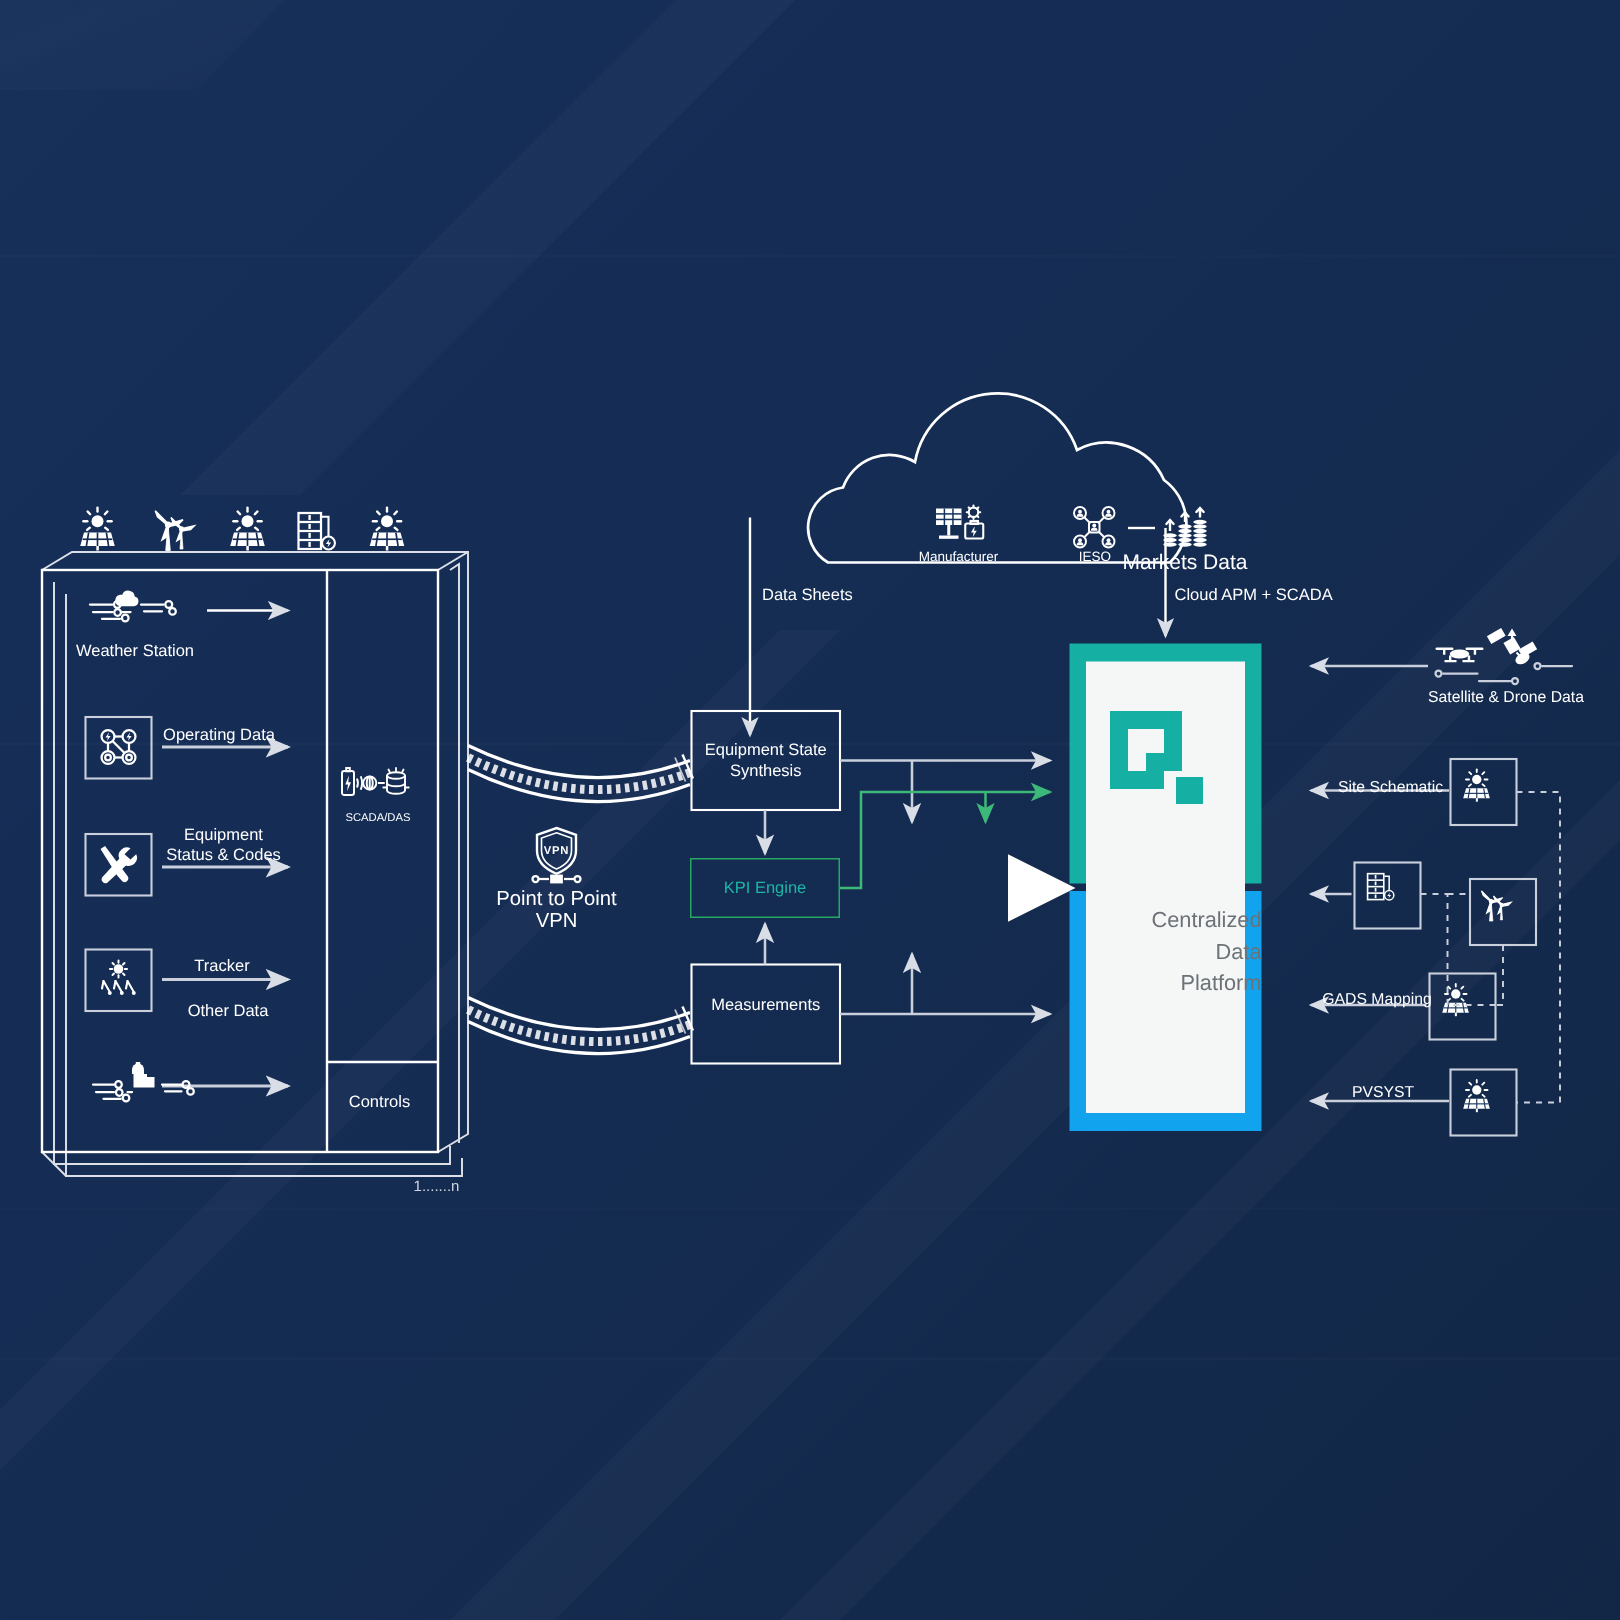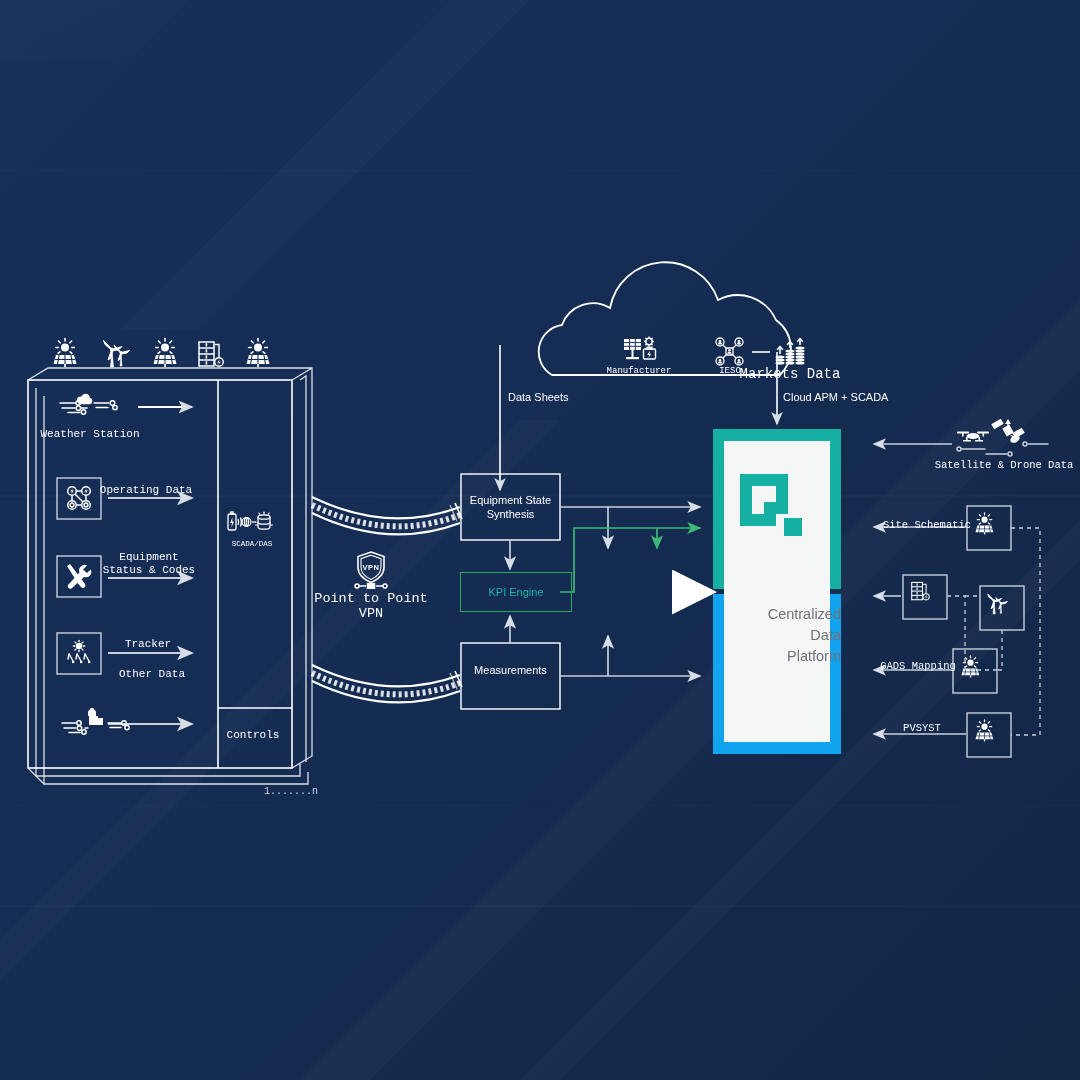--- a/index.html
+++ b/index.html
@@ -1,28 +1,28 @@
 <!DOCTYPE html>
 <html><head>
 <meta charset="utf-8">
 <style>
   html,body{margin:0;padding:0;background:#13294f;}
   body{width:1080px;height:1080px;overflow:hidden;font-family:"Liberation Sans",sans-serif;}
   #stage{position:relative;width:1080px;height:1080px;background:#152d55;overflow:hidden;}
   svg.layer{position:absolute;left:0;top:0;width:1080px;height:1080px;overflow:visible;}
   .lbl{position:absolute;color:#ffffff;font-family:"Liberation Sans",sans-serif;white-space:nowrap;}
-  .ctr{transform:translateX(-50%);text-align:left;font-family:Liberation Mono, monospace;}
+  .ctr{transform:translateX(-50%);text-align:left;}
   .platform-outer{position:absolute;left:713px;top:429px;width:128px;height:325px;}
   .plat-teal{position:absolute;left:0;top:0;width:128px;height:160px;background:#15b0a3;}
   .plat-blue{position:absolute;left:0;top:165px;width:128px;height:160px;background:#12a3ef;}
   .plat-inner{position:absolute;left:11px;top:12px;width:106px;height:301px;background:#f5f6f6;}
   .plat-text{position:absolute;left:0;right:0;top:175px;text-align:right;color:#6d7278;
     font-size:14.5px;line-height:21px;font-family:"Liberation Sans",sans-serif;}
   .logo{position:absolute;left:740px;top:474px;width:62px;height:62px;}
-  .kpi-box{position:absolute;left:460px;top:572px;width:112px;height:40px;border:1.6px solid #27a862;
+  .kpi-box{position:absolute;left:460px;top:572px;width:100px;height:40px;border:1.6px solid #27a862;
     box-sizing:border-box;display:flex;align-items:center;justify-content:center;}
   .kpi-box span{color:#1db5a6;font-size:11px;}
   .wbox{position:absolute;border:1.3px solid #ffffff;box-sizing:border-box;
     display:flex;align-items:center;justify-content:center;text-align:center;color:#fff;font-size:11px;line-height:14px;}
 </style>
 </head>
 <body>
 
 <div id="stage">
 

